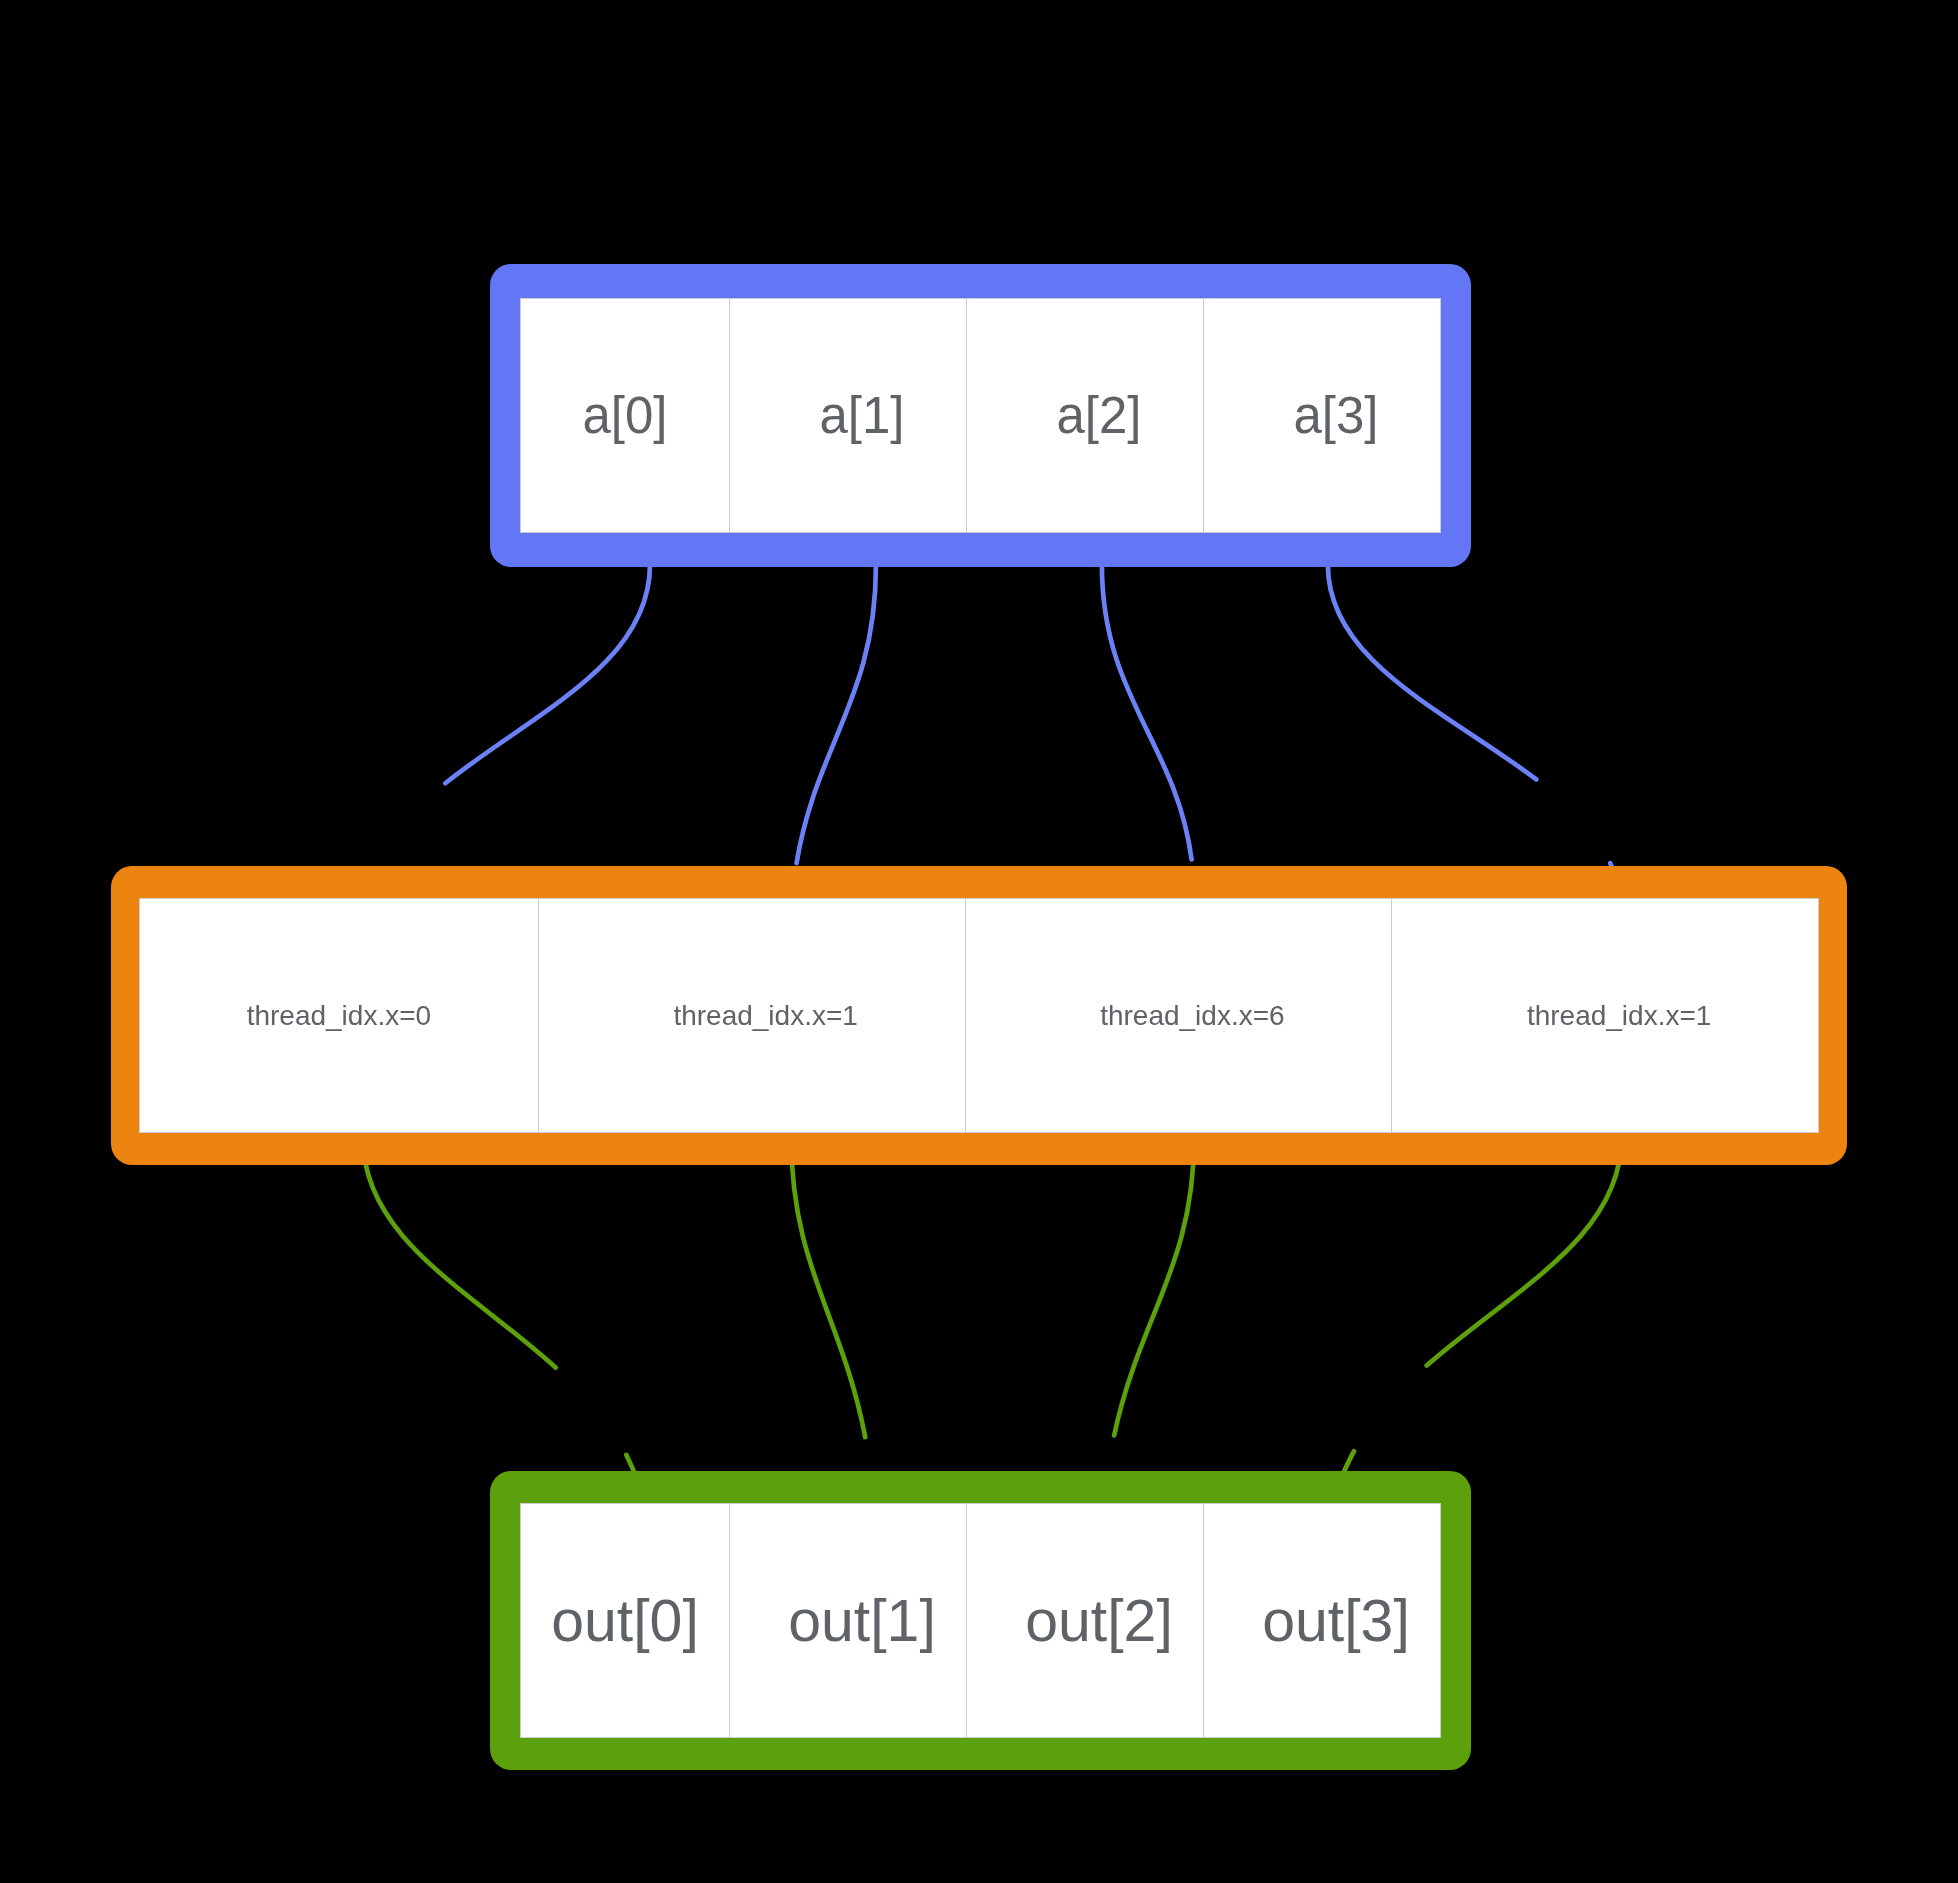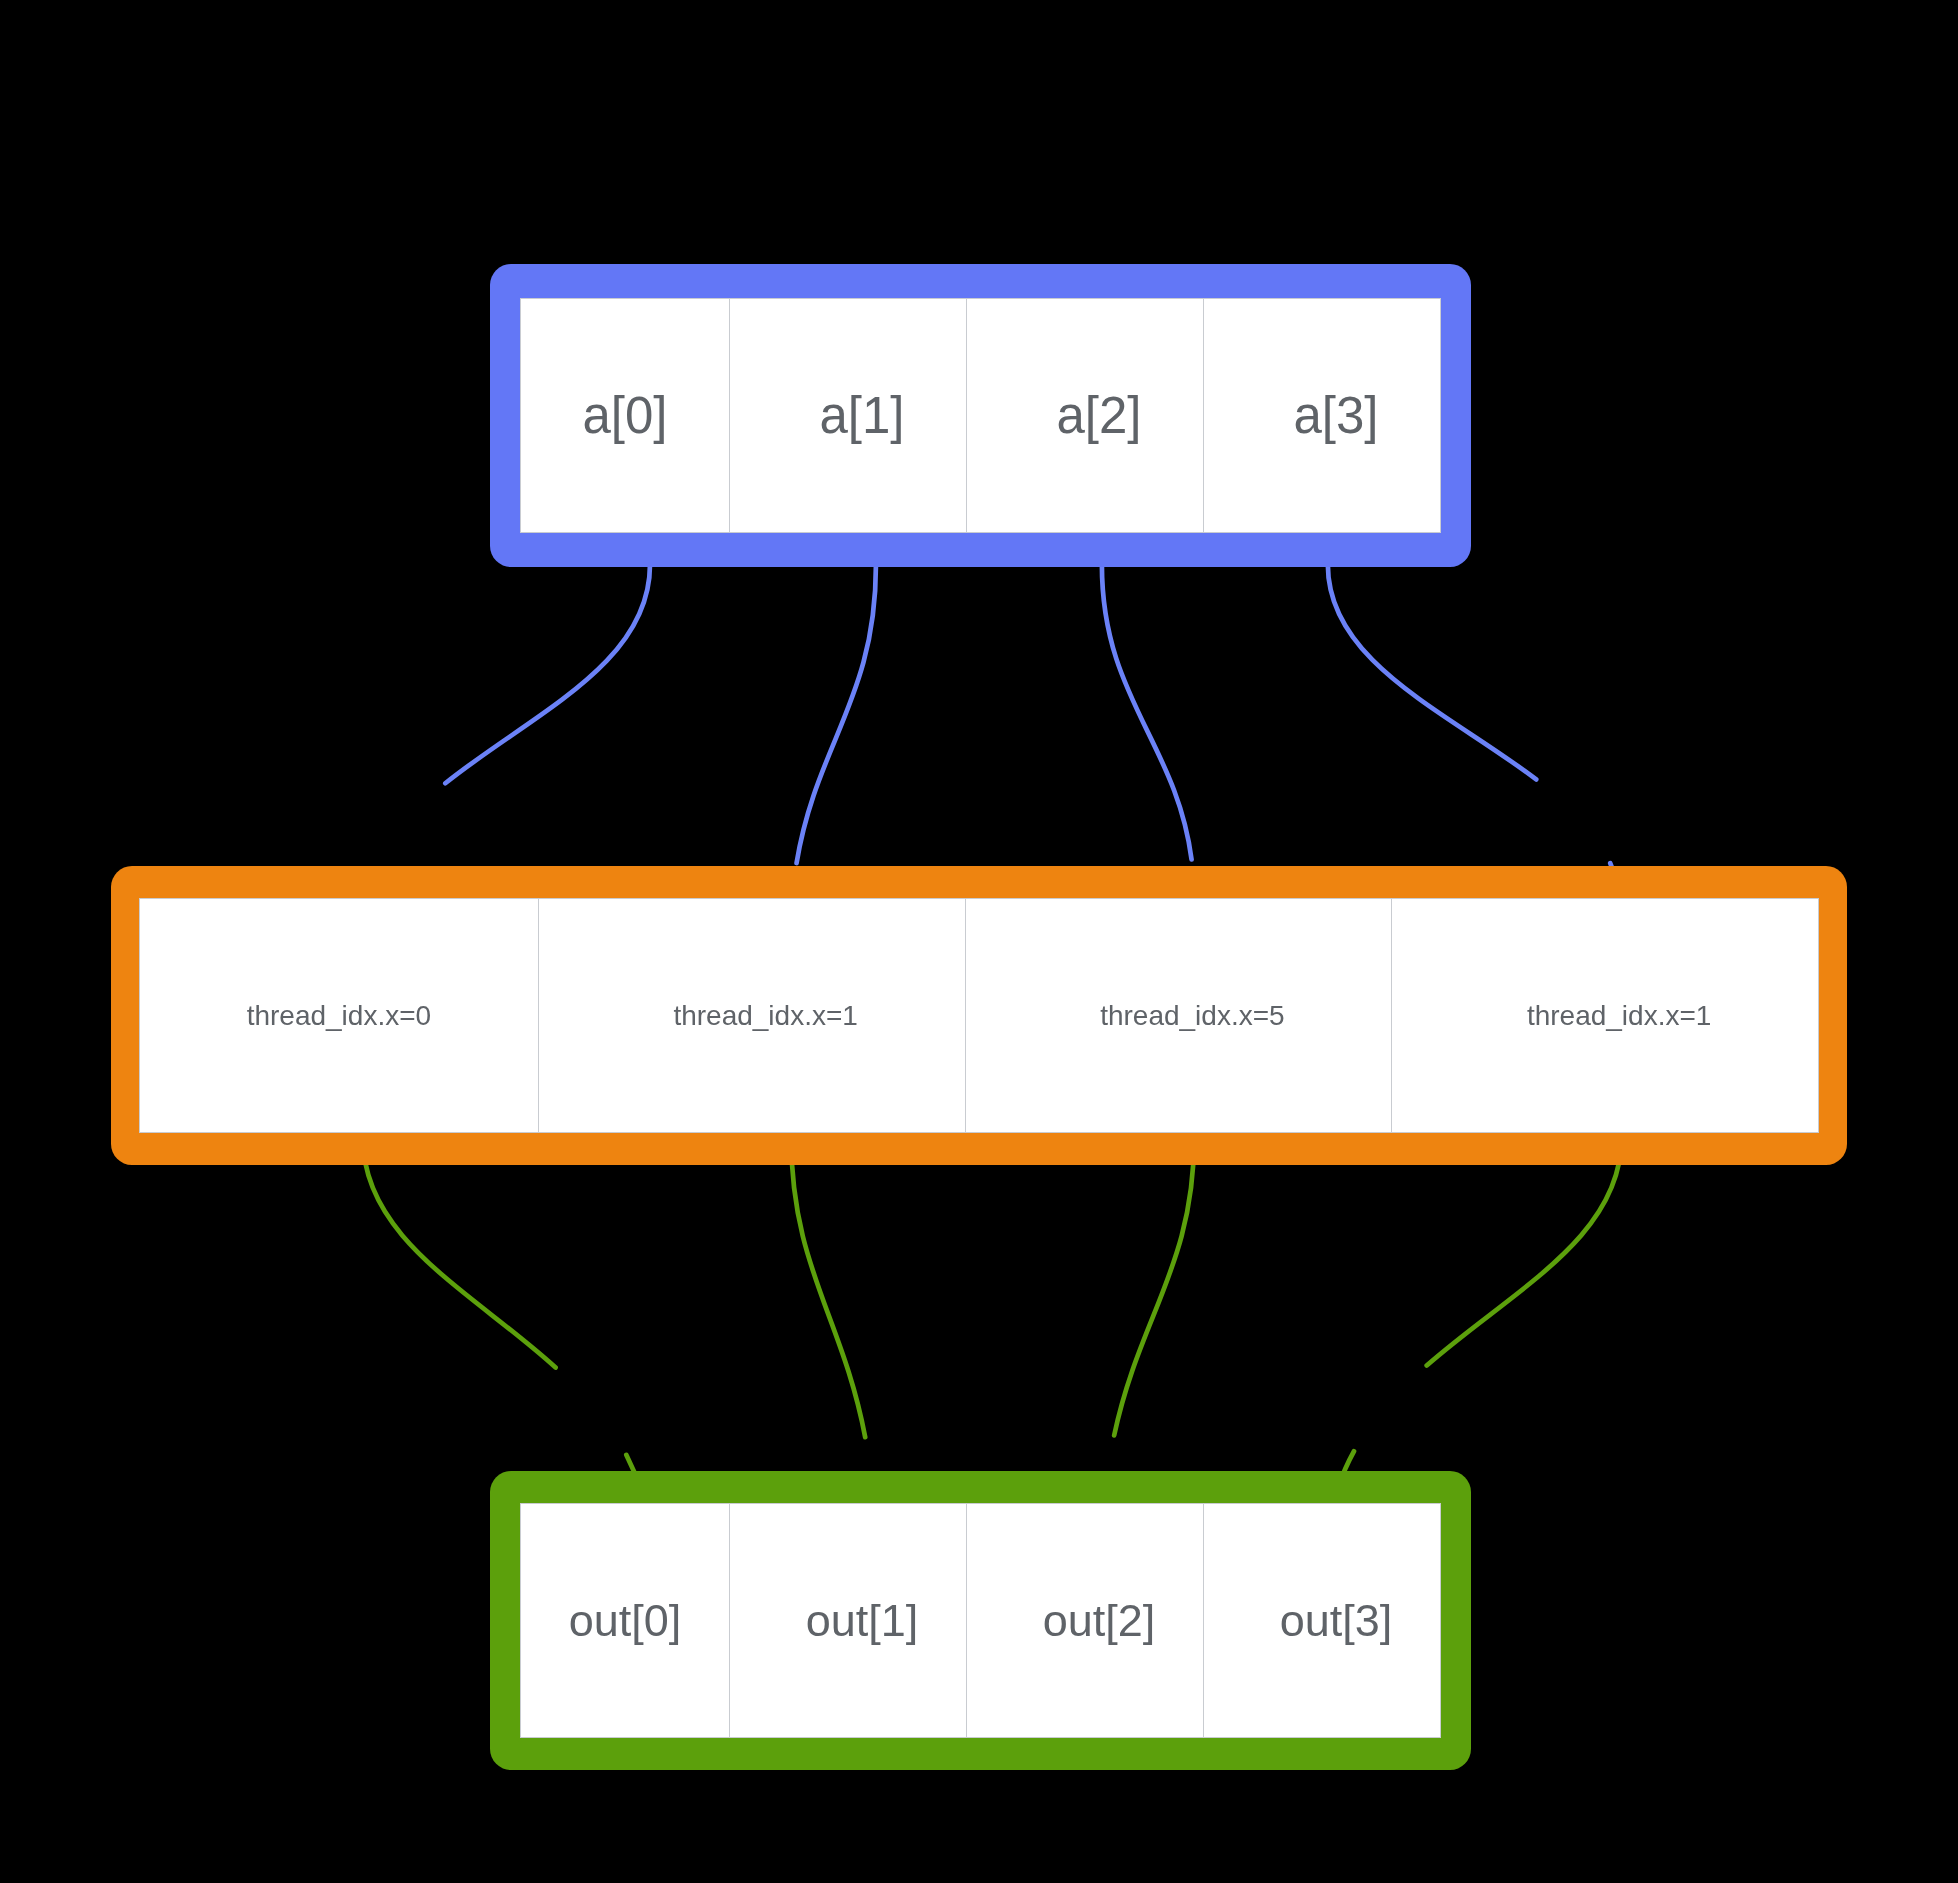--- a/index.html
+++ b/index.html
@@ -84,21 +84,21 @@
 
   
   #box-output {
     left: 490px;
     top: 1471px;
     width: 981px;
     height: 299px;
     background: #5ca00c;
     padding: 32px 30px;
   }
-  #box-output .cell { font-size: 45px; }
+  #box-output .cell { font-size: 59px; }
 </style>
 </head>
 <body>
 
 <div id="stage" style="background: rgb(0, 0, 0);">
 
   <svg id="edges" viewBox="0 0 2080 2000" width="1959" height="1883" xmlns="http://www.w3.org/2000/svg">
     <defs>
       <marker id="arrow-blue" viewBox="0 0 12 12" refX="9" refY="6" markerWidth="9" markerHeight="9" orient="auto-start-reverse">
         <path d="M 1 1 L 10 6 L 1 11" fill="none" stroke="#6b82f7" stroke-width="2" stroke-linecap="round" stroke-linejoin="round"></path>
@@ -129,21 +129,21 @@
       <div class="cell">a[1]</div>
       <div class="cell">a[2]</div>
       <div class="cell">a[3]</div>
     </div>
   </div>
 
   <div class="group-box" id="box-threads" style="background: rgb(238, 132, 16);">
     <div class="cells">
       <div class="cell">thread_idx.x=0</div>
       <div class="cell">thread_idx.x=1</div>
-      <div class="cell">thread_idx.x=5</div>
+      <div class="cell">thread_idx.x=6</div>
       <div class="cell">thread_idx.x=1</div>
     </div>
   </div>
 
   <div class="group-box" id="box-output" style="background: rgb(92, 160, 12);">
     <div class="cells">
       <div class="cell">out[0]</div>
       <div class="cell">out[1]</div>
       <div class="cell">out[2]</div>
       <div class="cell">out[3]</div>

